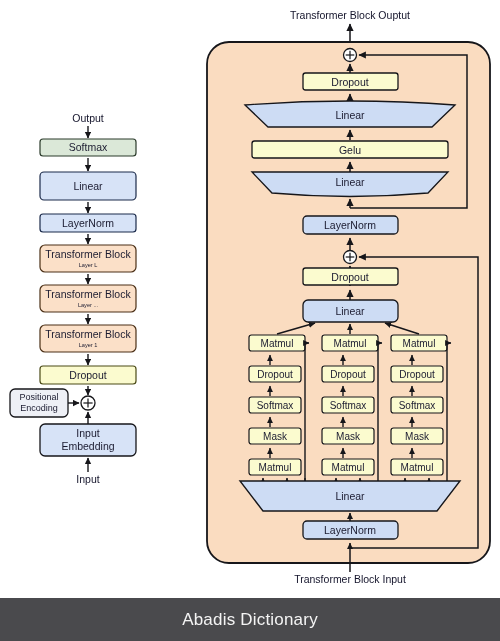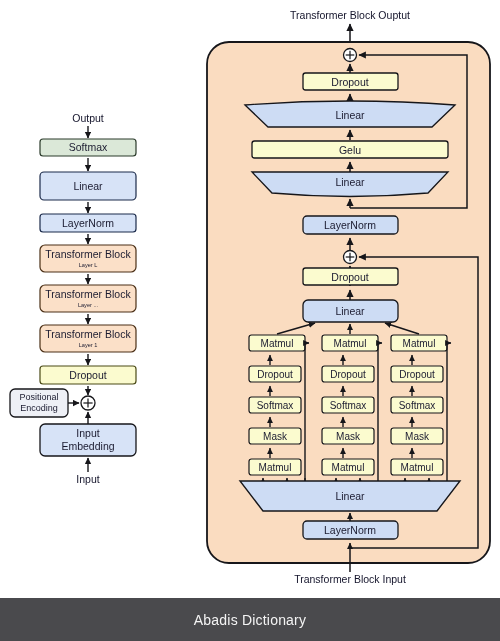--- a/index.html
+++ b/index.html
@@ -10,21 +10,21 @@
   }
   #stage{position:absolute;left:0;top:0;width:500px;height:641px;}
   svg#diagram{position:absolute;left:0;top:0;width:500px;height:600px;display:block;}
 
   .footer{
     position:absolute;left:0;top:598px;width:500px;height:43px;
     background:#4a4a4d;
     display:flex;align-items:center;justify-content:center;
   }
   .footer-label{
-    color:#f4f4f4;font-size:14px;letter-spacing:.2px;
+    color:#f4f4f4;font-size:17px;letter-spacing:.2px;
     font-family:"Liberation Sans","DejaVu Sans",sans-serif;
   }
 
   
   text{font-family:"Liberation Sans","DejaVu Sans",sans-serif;fill:#1b1b30;}
   .t-plain{font-size:10.5px;fill:#14142b;}
   .t-box{font-size:10.5px;}
   .t-box-sm{font-size:9px;}
   .t-tiny{font-size:5.6px;}
   .t-mid{font-size:10px;}

